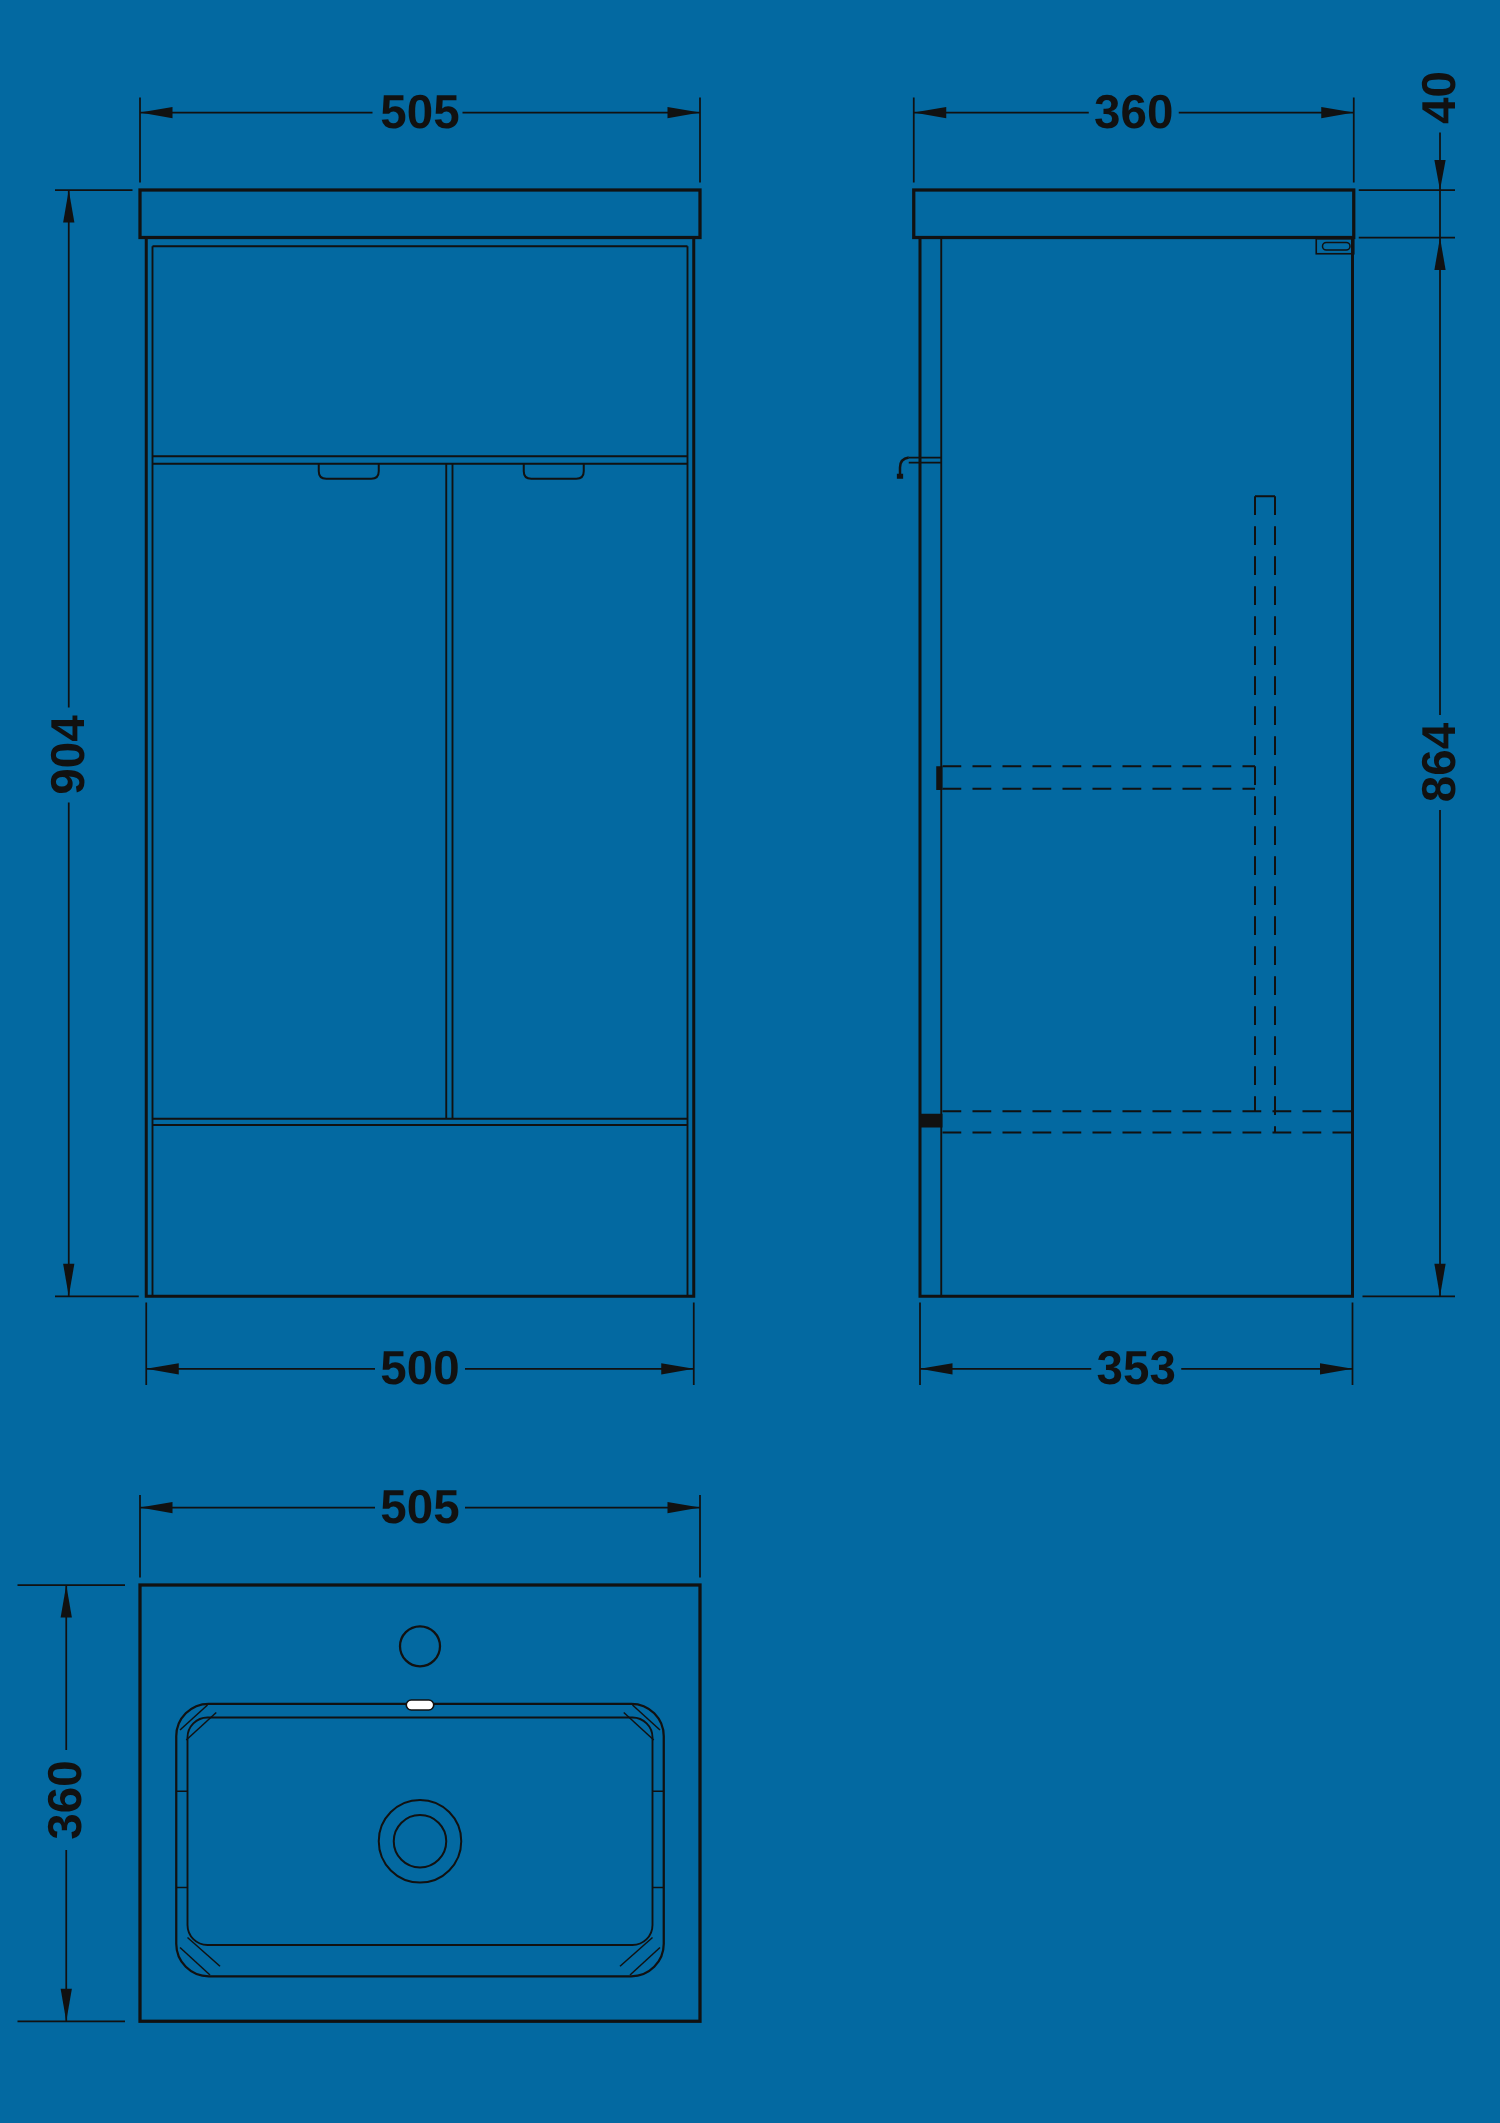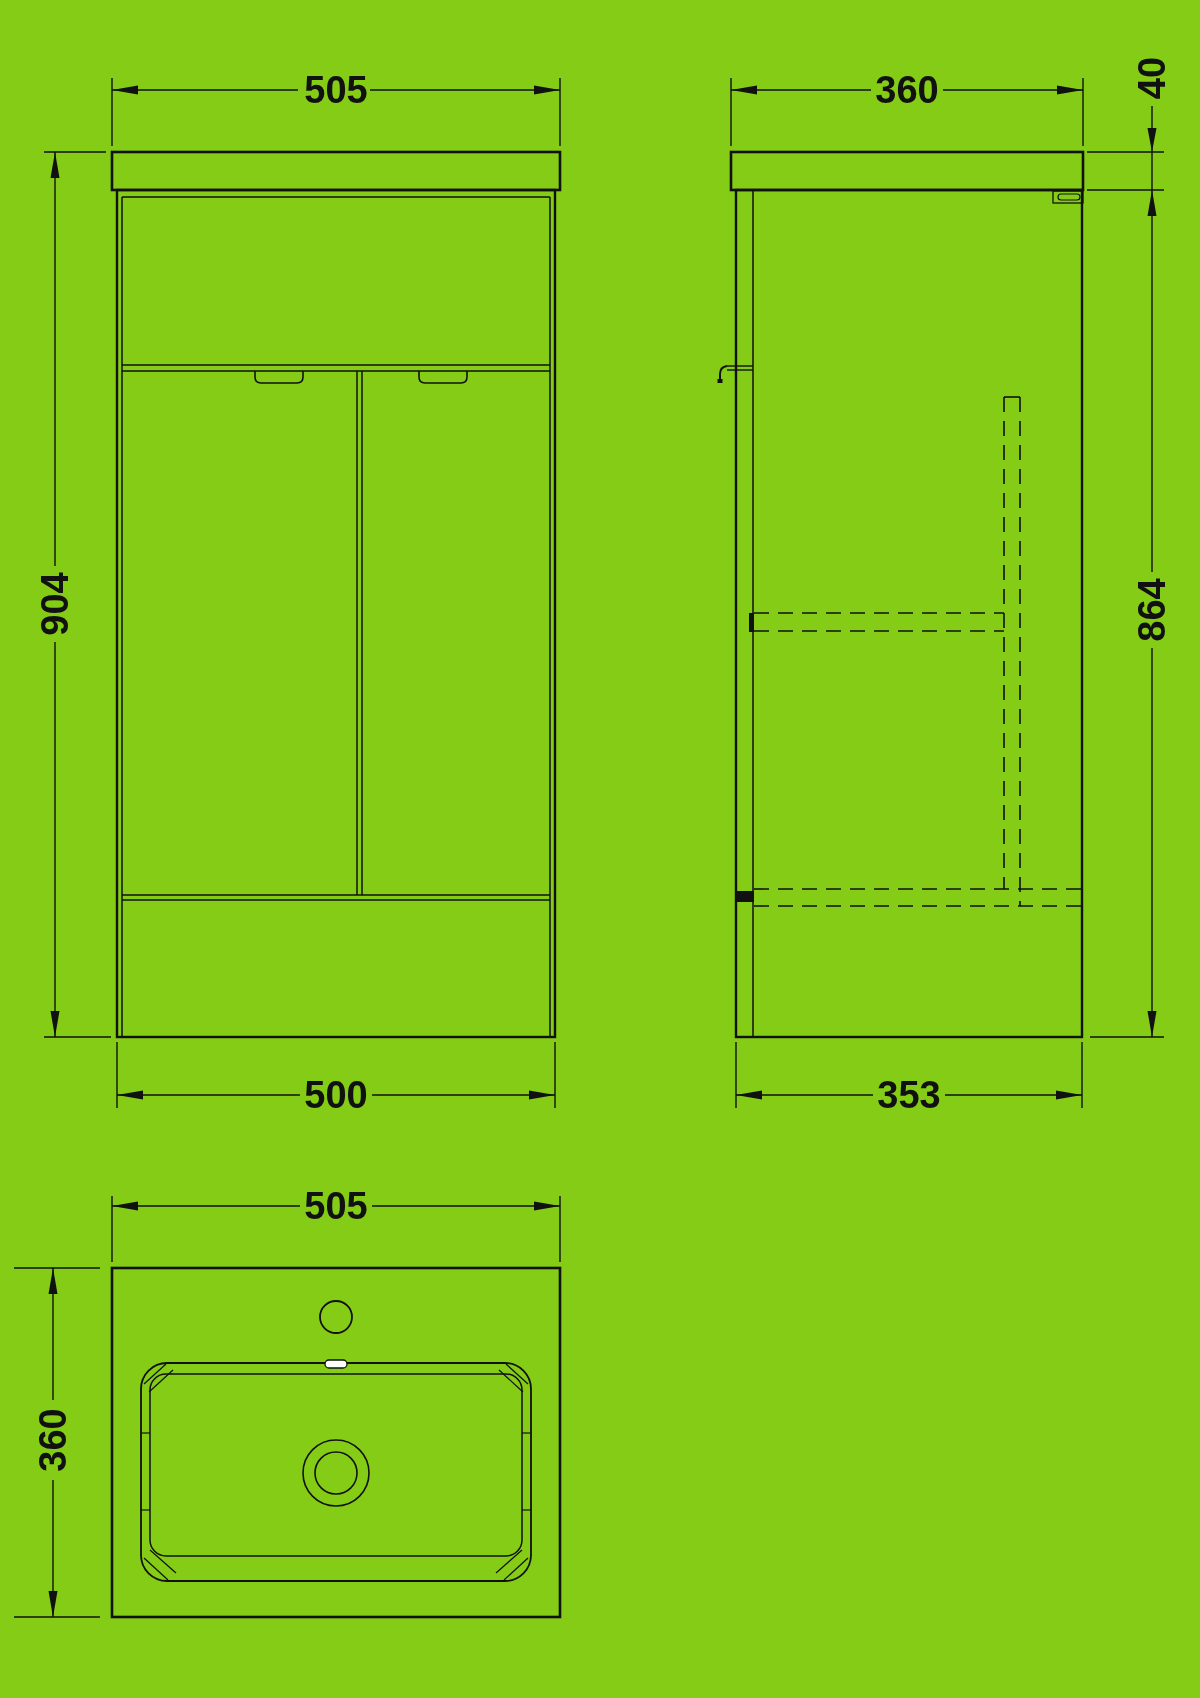--- a/index.html
+++ b/index.html
@@ -1,19 +1,19 @@
 <!DOCTYPE html>
 <html><head>
 <meta charset="utf-8">
 <style>
   html,body{margin:0;padding:0;background:#ffffff;}
   .sheet{
     position:relative;
     width:1200px;height:1698px;
-    background:#84cc16;
+    background:#0369a1;
     font-family:"Liberation Sans", sans-serif;
   }
   svg{display:block;}
   text.dim{
     font-family:"Liberation Sans","DejaVu Sans",sans-serif;
     font-weight:bold;
     font-size:38px;
     fill:#111111;
   }
 </style>

